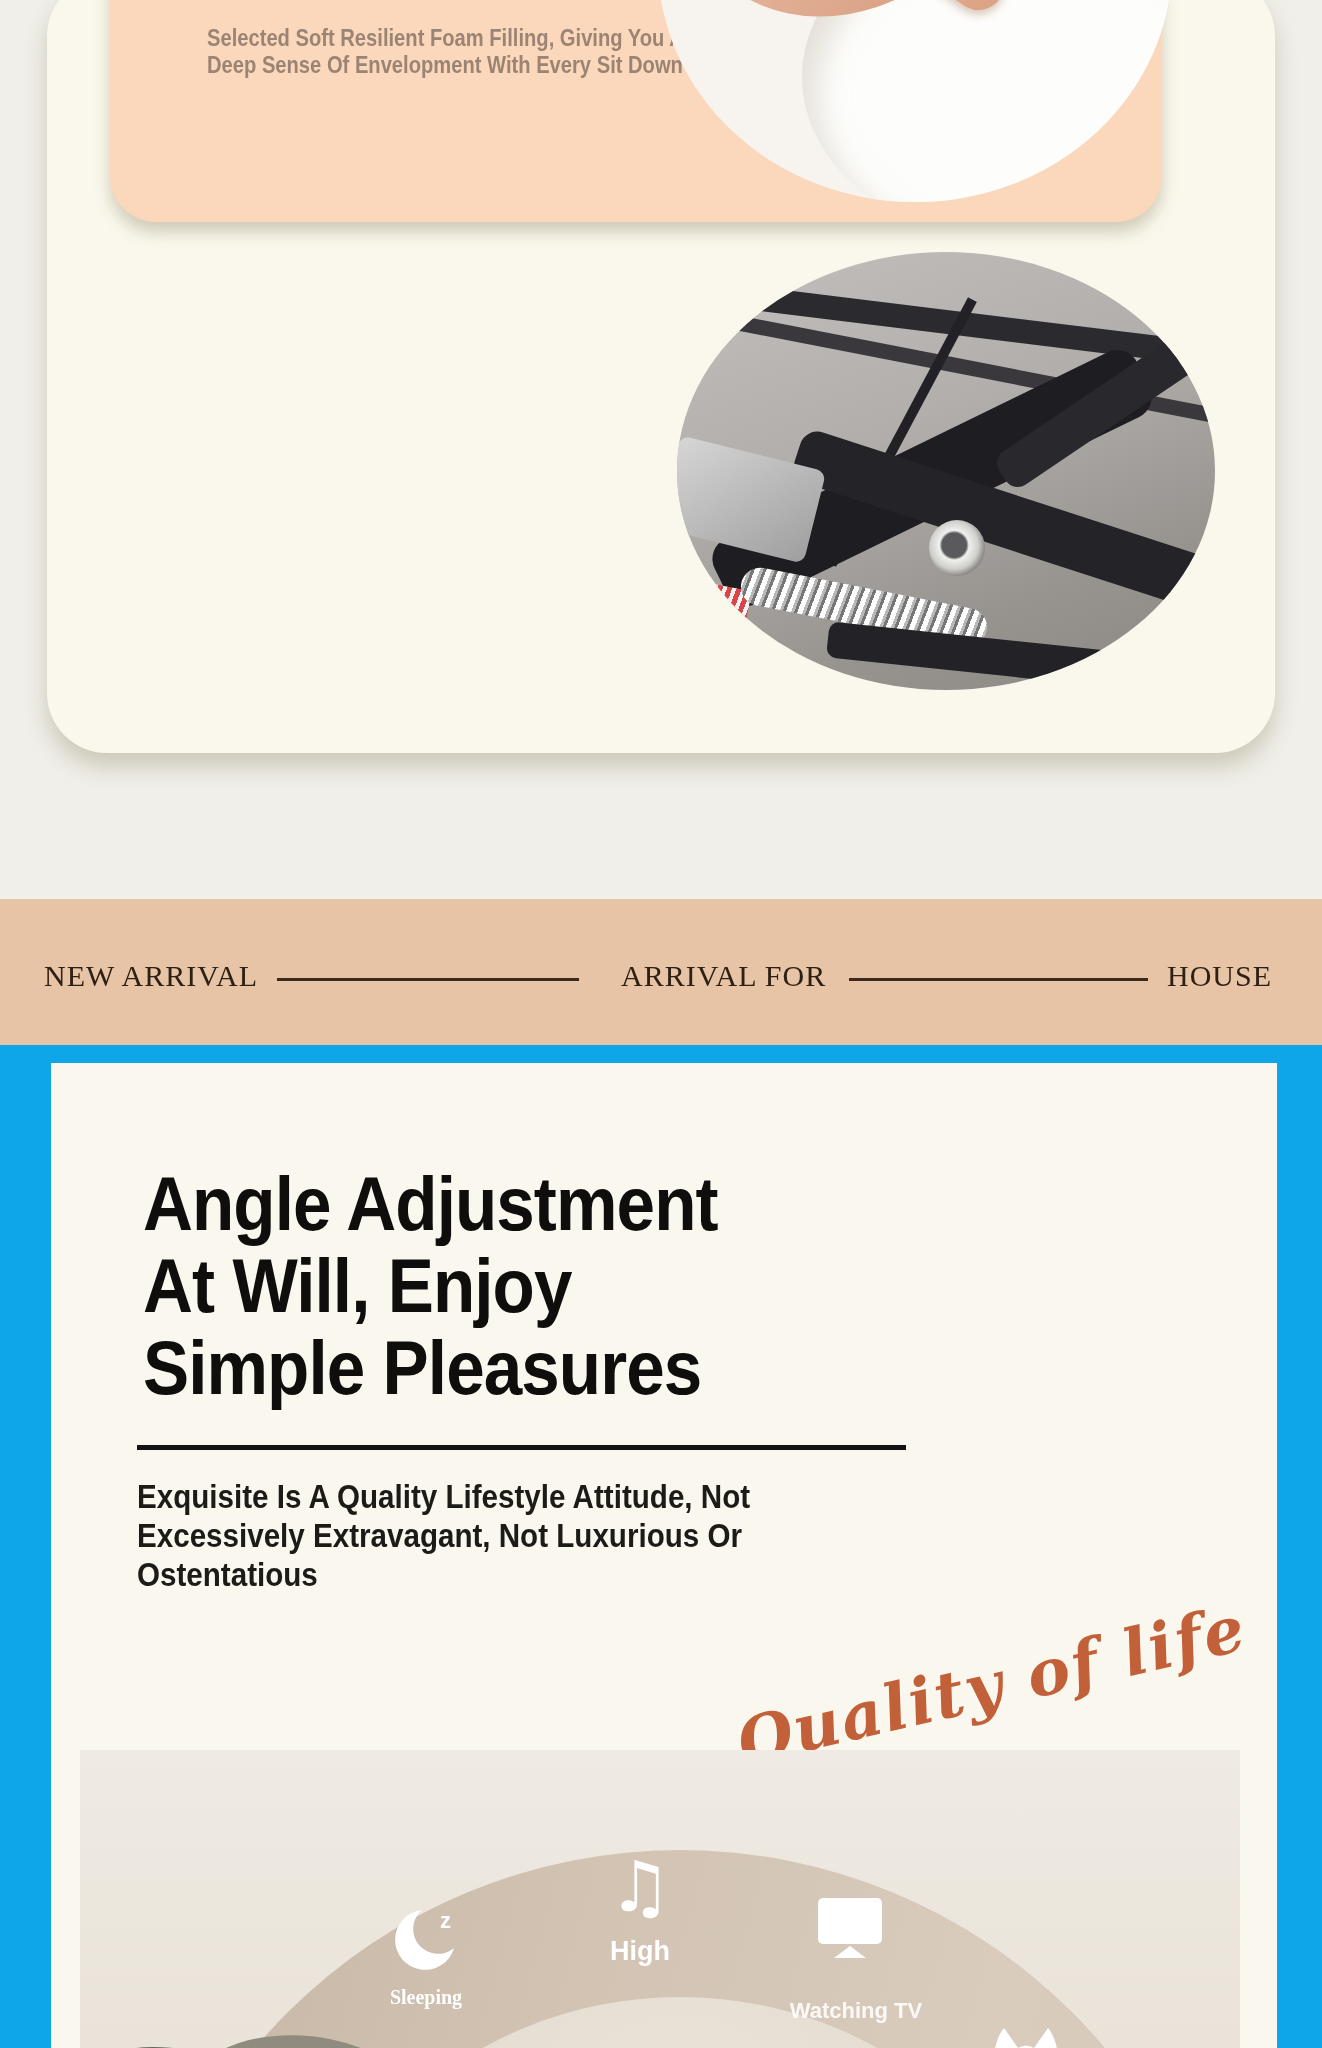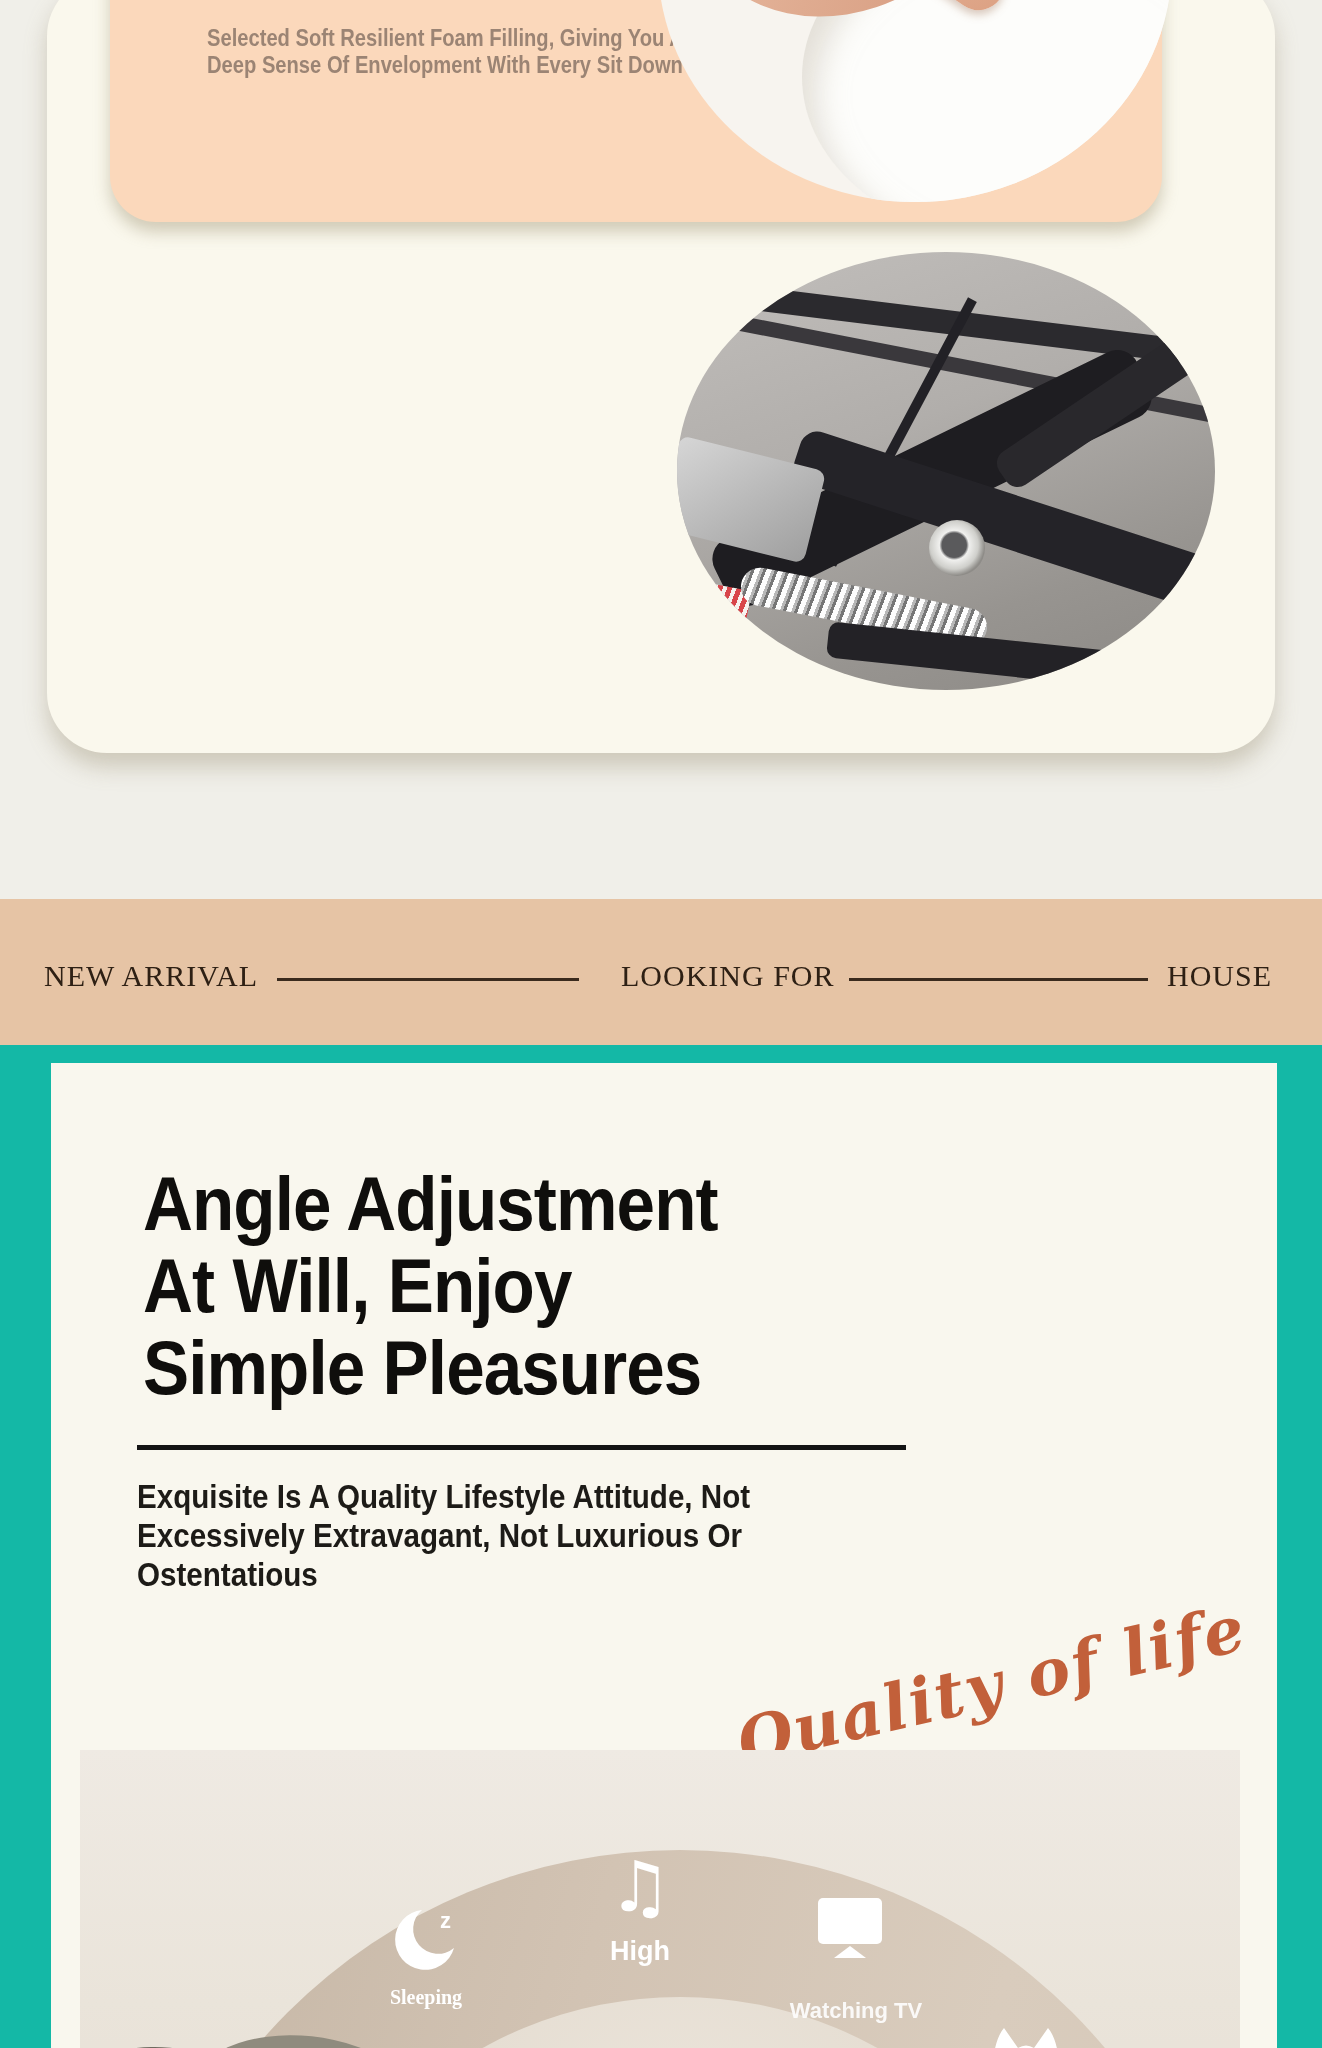--- a/index.html
+++ b/index.html
@@ -68,21 +68,21 @@
   .band-text { position:absolute; top:60px; font-family:"Liberation Serif", serif; font-size:30px;
     color:#2e2014; letter-spacing:1px; white-space:nowrap; }
   .band-left { left:44px; }
   .band-center { left:621px; width:180px; text-align:center; }
   .band-right { right:50px;text-align:right; }
   .band-line { position:absolute; top:79px; height:3px; background:#3a2a1d; }
   .band-line1 { left:277px; width:302px; }
   .band-line2 { left:849px; width:299px; }
 
   
-  .bottom-section { position:absolute; left:0; top:1045px; width:1322px; height:1003px; background:#14b8a6; }
+  .bottom-section { position:absolute; left:0; top:1045px; width:1322px; height:1003px; background:#0ea5e9; }
   .hero-card { position:absolute; left:51px; top:18px; width:1226px; height:1040px; background:#f9f7ee; }
 
   .hero-title { position:absolute; left:92px; top:100px; font-size:76px; line-height:82px; font-weight:bold;
     color:#0f0e0c; letter-spacing:-1px; transform:scaleX(.91); transform-origin:left top; white-space:nowrap; }
   .hero-title span { display:block; }
   .hero-divider { position:absolute; left:86px; top:382px; width:769px; height:5px; background:#141414; }
   .hero-subtitle { position:absolute; left:86px; top:414px; font-size:34px; line-height:39px; font-weight:bold;
     color:#1d1b17; transform:scaleX(.87); transform-origin:left top; white-space:nowrap; }
   .hero-subtitle span { display:block; }
 
@@ -152,21 +152,21 @@
       <div class="bar spring"></div>
       <div class="bar bracket"></div>
     </div>
 
   </div>
 </div>
 
 <div class="divider-band">
   <div class="band-text band-left">NEW ARRIVAL</div>
   <div class="band-line band-line1"></div>
-  <div class="band-text band-center">LOOKING FOR</div>
+  <div class="band-text band-center">ARRIVAL FOR</div>
   <div class="band-line band-line2"></div>
   <div class="band-text band-right">HOUSE</div>
 </div>
 
 <div class="bottom-section">
   <div class="hero-card">
 
     <div class="hero-title">
       <span>Angle Adjustment</span>
       <span>At Will, Enjoy</span>

